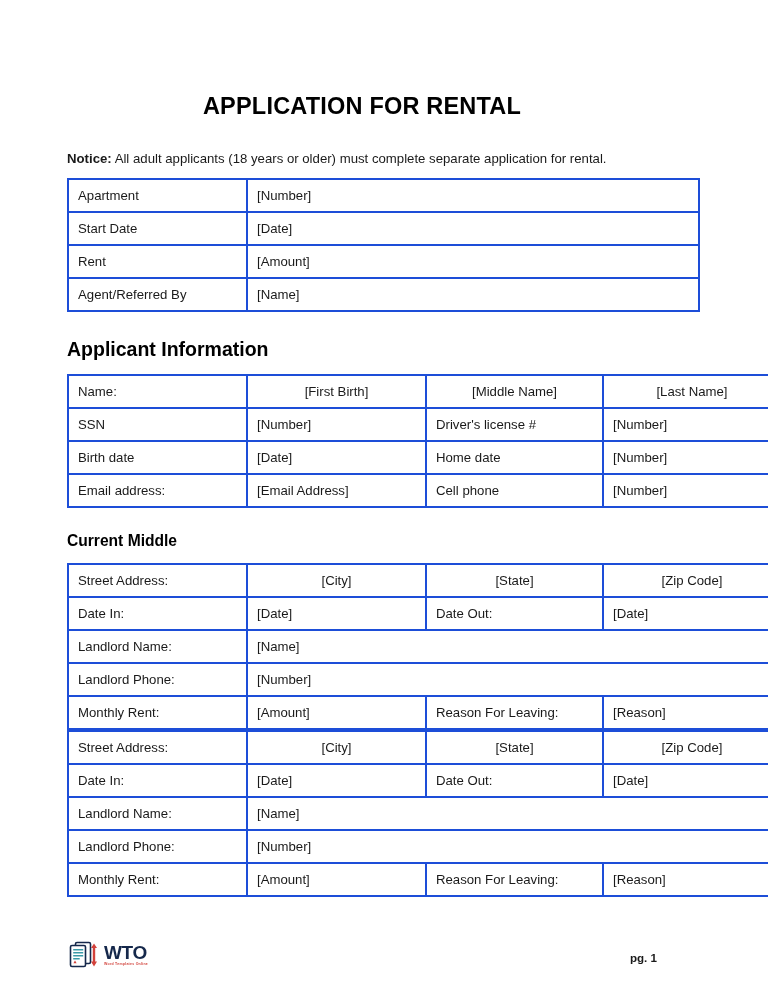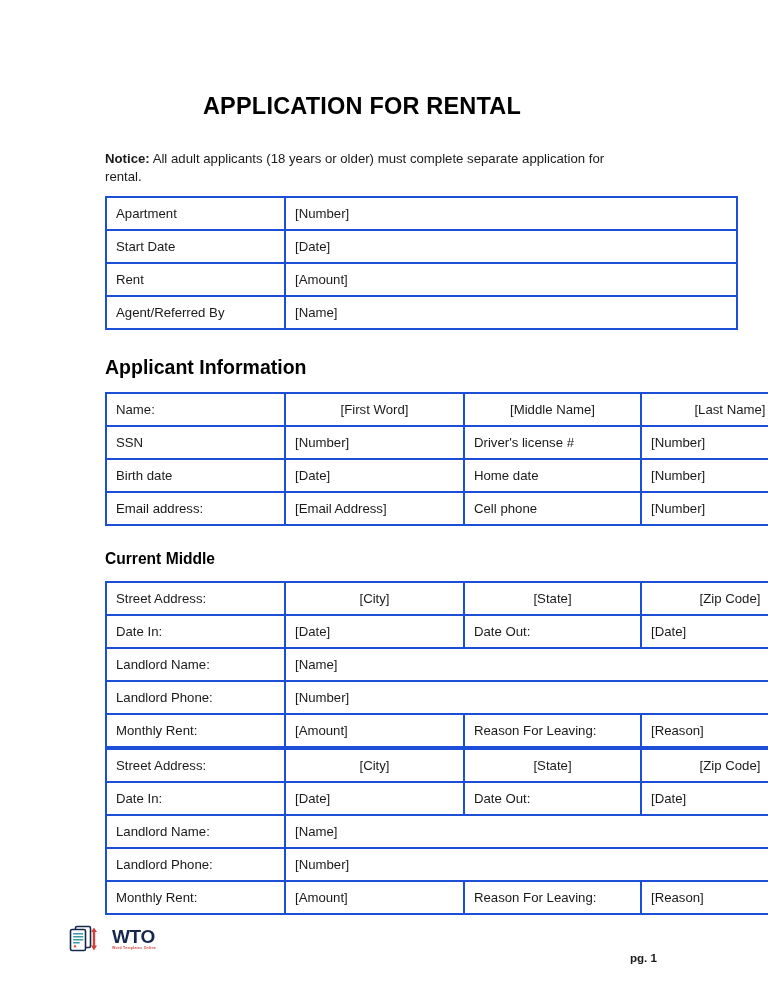--- a/index.html
+++ b/index.html
@@ -13,21 +13,21 @@
     font-family: "Liberation Sans", sans-serif;
     color: #1a1a1a;
     position: relative;
     overflow: hidden;
   }
   .page {
     position: relative;
     width: 724px;
     height: 994px;
     box-sizing: border-box;
-    padding: 0 105px;
+    padding: 0 67px;
   }
   .doc-title {
     text-align: center;
     font-size: 23.5px;
     font-weight: bold;
     letter-spacing: 0.2px;
     margin: 0;
     padding-top: 93px;
     color: #000000;
   }
@@ -89,24 +89,24 @@
   .footer {
     position: absolute;
     left: 67px;
     right: 67px;
     bottom: 22px;
     height: 40px;
   }
   .logo {
     position: absolute;
     left: 0;
-    bottom: 18px;
+    bottom: 2px;
     display: flex;
     align-items: center;
-    gap: 11px;
+    gap: 3px;
   }
   .logo-mark {
     display: block;
   }
   .logo-text-wrap {
     display: flex;
     flex-direction: column;
     align-items: flex-start;
     line-height: 1;
   }
@@ -165,21 +165,21 @@
       </tr>
     </tbody>
   </table>
 
   <h2 class="section-heading heading-lg">Applicant Information</h2>
 
   <table class="form-table">
     <tbody>
       <tr>
         <td class="col-a">Name:</td>
-        <td class="col-b center">[First Word]</td>
+        <td class="col-b center">[First Birth]</td>
         <td class="col-c center">[Middle Name]</td>
         <td class="col-d center">[Last Name]</td>
       </tr>
       <tr>
         <td class="col-a">SSN</td>
         <td class="col-b">[Number]</td>
         <td class="col-c">Driver's license #</td>
         <td class="col-d">[Number]</td>
       </tr>
       <tr>

